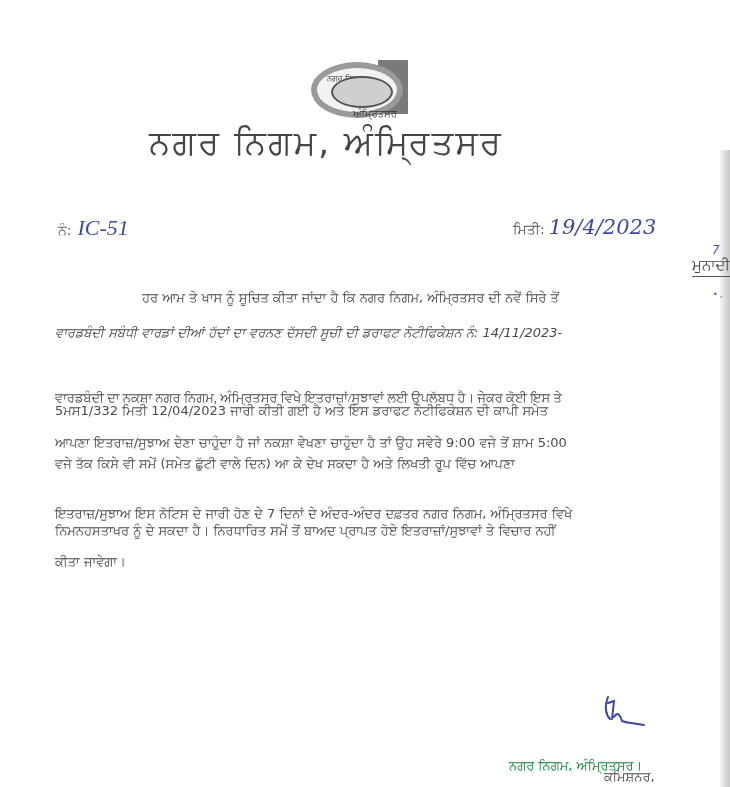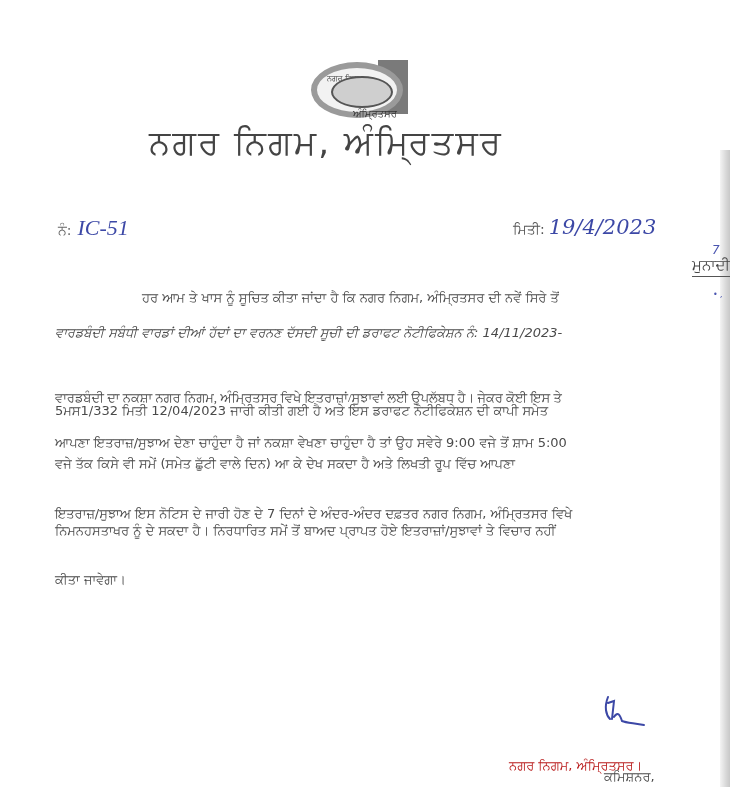--- a/index.html
+++ b/index.html
@@ -39,21 +39,21 @@
     font-size: 15px; color: #444;
   }
   .heading span { border-bottom: 1.5px solid #555; padding-bottom: 2px; }
   .body-text { position: absolute; left: 55px; top: 290px; width: 622px; font-size: 13px; color: #4a4a4a; }
   .line { position: absolute; left: 0; white-space: nowrap; }
   .line.indent { left: 87px; }
   .sig-mark {
     position: absolute; left: 600px; top: 693px; width: 46px; height: 40px;
   }
   .sign-title { position: absolute; left: 604px; top: 769px; font-size: 13px; color: #4a4a4a; }
-  .sign-org { position: absolute; left: 509px; top: 758px; font-size: 13px; color: #b91c1c; }
+  .sign-org { position: absolute; left: 509px; top: 758px; font-size: 13px; color: #15803d; }
   .margin-mark { position: absolute; color: #4a55b0; font-size: 12px; font-style: italic; }
 </style>
 </head>
 <body>
 
 <div class="page">
   <div class="right-edge"></div>
 
   <div class="logo-wrap">
     <div class="logo-square"></div>
@@ -83,21 +83,21 @@
 
   <div class="body-text">
     <div class="line indent" style="top:0px;">ਹਰ ਆਮ ਤੇ ਖਾਸ ਨੂੰ ਸੂਚਿਤ ਕੀਤਾ ਜਾਂਦਾ ਹੈ ਕਿ ਨਗਰ ਨਿਗਮ, ਅੰਮ੍ਰਿਤਸਰ ਦੀ ਨਵੇਂ ਸਿਰੇ ਤੋਂ</div>
     <div class="line" style="top:35px;font-style:italic;">ਵਾਰਡਬੰਦੀ ਸਬੰਧੀ ਵਾਰਡਾਂ ਦੀਆਂ ਹੱਦਾਂ ਦਾ ਵਰਨਣ ਦੱਸਦੀ ਸੂਚੀ ਦੀ ਡਰਾਫਟ ਨੋਟੀਫਿਕੇਸ਼ਨ ਨੰ: 14/11/2023-</div>
     <div class="line" style="top:67px;margin-top:46px;">5ਮਸ1/332 ਮਿਤੀ 12/04/2023 ਜਾਰੀ ਕੀਤੀ ਗਈ ਹੈ ਅਤੇ ਇਸ ਡਰਾਫਟ ਨੋਟੀਫਿਕੇਸ਼ਨ ਦੀ ਕਾਪੀ ਸਮੇਤ</div>
     <div class="line" style="top:100px;font-family:Liberation Serif, serif;">ਵਾਰਡਬੰਦੀ ਦਾ ਨਕਸ਼ਾ ਨਗਰ ਨਿਗਮ, ਅੰਮ੍ਰਿਤਸਰ ਵਿਖੇ ਇਤਰਾਜ਼ਾਂ/ਸੁਝਾਵਾਂ ਲਈ ਉਪਲੱਬਧ ਹੈ। ਜੇਕਰ ਕੋਈ ਇਸ ਤੇ</div>
     <div class="line" style="top:133px;margin-top:12px;">ਆਪਣਾ ਇਤਰਾਜ਼/ਸੁਝਾਅ ਦੇਣਾ ਚਾਹੁੰਦਾ ਹੈ ਜਾਂ ਨਕਸ਼ਾ ਵੇਖਣਾ ਚਾਹੁੰਦਾ ਹੈ ਤਾਂ ਉਹ ਸਵੇਰੇ 9:00 ਵਜੇ ਤੋਂ ਸ਼ਾਮ 5:00</div>
     <div class="line" style="top:166px;">ਵਜੇ ਤੱਕ ਕਿਸੇ ਵੀ ਸਮੇਂ (ਸਮੇਤ ਛੁੱਟੀ ਵਾਲੇ ਦਿਨ) ਆ ਕੇ ਦੇਖ ਸਕਦਾ ਹੈ ਅਤੇ ਲਿਖਤੀ ਰੂਪ ਵਿੱਚ ਆਪਣਾ</div>
     <div class="line" style="top:200px;margin-top:16px;">ਇਤਰਾਜ਼/ਸੁਝਾਅ ਇਸ ਨੋਟਿਸ ਦੇ ਜਾਰੀ ਹੋਣ ਦੇ 7 ਦਿਨਾਂ ਦੇ ਅੰਦਰ-ਅੰਦਰ ਦਫ਼ਤਰ ਨਗਰ ਨਿਗਮ, ਅੰਮ੍ਰਿਤਸਰ ਵਿਖੇ</div>
     <div class="line" style="top:233px;">ਨਿਮਨਹਸਤਾਖਰ ਨੂੰ ਦੇ ਸਕਦਾ ਹੈ। ਨਿਰਧਾਰਿਤ ਸਮੇਂ ਤੋਂ ਬਾਅਦ ਪ੍ਰਾਪਤ ਹੋਏ ਇਤਰਾਜ਼ਾਂ/ਸੁਝਾਵਾਂ ਤੇ ਵਿਚਾਰ ਨਹੀਂ</div>
-    <div class="line" style="top:282px;">ਕੀਤਾ ਜਾਵੇਗਾ।</div>
+    <div class="line" style="top:264px;">ਕੀਤਾ ਜਾਵੇਗਾ।</div>
   </div>
 
   <svg class="sig-mark" viewBox="0 0 46 40">
     <path d="M8 4 C4 14, 6 22, 10 26 M8 10 L14 8 L12 26 M14 24 C18 18, 20 22, 22 28 C26 30, 34 30, 44 32" fill="none" stroke="#3c48a6" stroke-width="2" stroke-linecap="round"></path>
   </svg>
 
   <div class="sign-title">ਕਮਿਸ਼ਨਰ,</div>
   <div class="sign-org">ਨਗਰ ਨਿਗਮ, ਅੰਮ੍ਰਿਤਸਰ।</div>
 </div>
 

